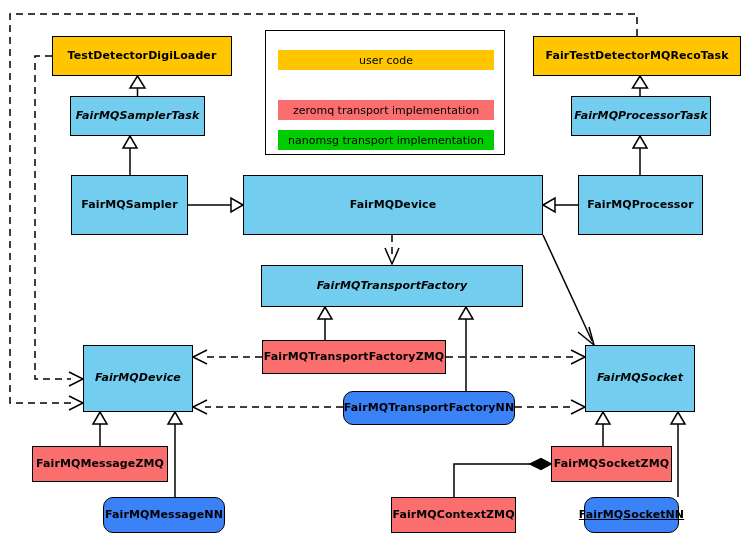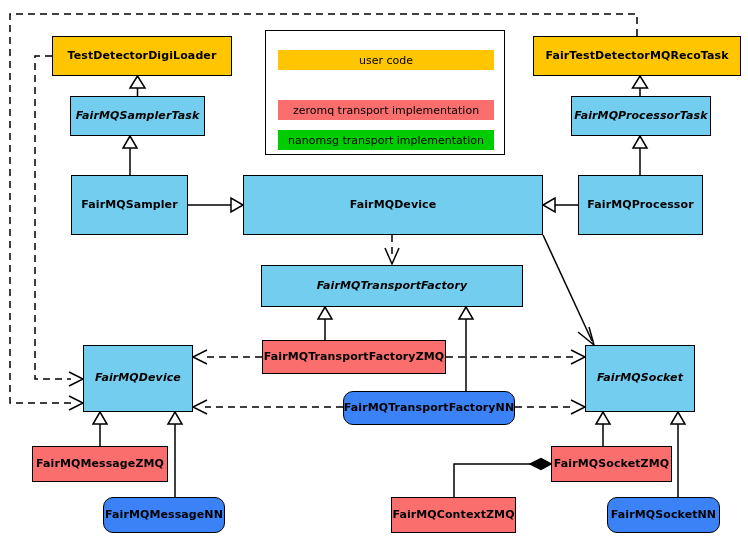--- a/index.html
+++ b/index.html
@@ -212,21 +212,21 @@
       </div>
       <div class="node fill-nanomsg" style="left: 103px; top: 497px; width: 122px; height: 36px;">
         <span>FairMQMessageNN</span>
       </div>
       <div class="node fill-framework abstract" style="left: 585px; top: 345px; width: 110px; height: 67px;">
         <span>FairMQSocket</span>
       </div>
       <div class="node fill-zeromq" style="left: 551px; top: 446px; width: 121px; height: 36px;">
         <span>FairMQSocketZMQ</span>
       </div>
-      <div class="node fill-nanomsg" style="left: 607px; top: 497px; width: 113px; height: 36px;">
+      <div class="node fill-nanomsg" style="left: 584px; top: 497px; width: 95px; height: 36px; text-decoration: underline;">
         <span>FairMQSocketNN</span>
       </div>
       <div class="node fill-zeromq" style="left: 391px; top: 497px; width: 125px; height: 36px;">
         <span>FairMQContextZMQ</span>
       </div>
     </div>
 
 </div>
 
 </body></html>

